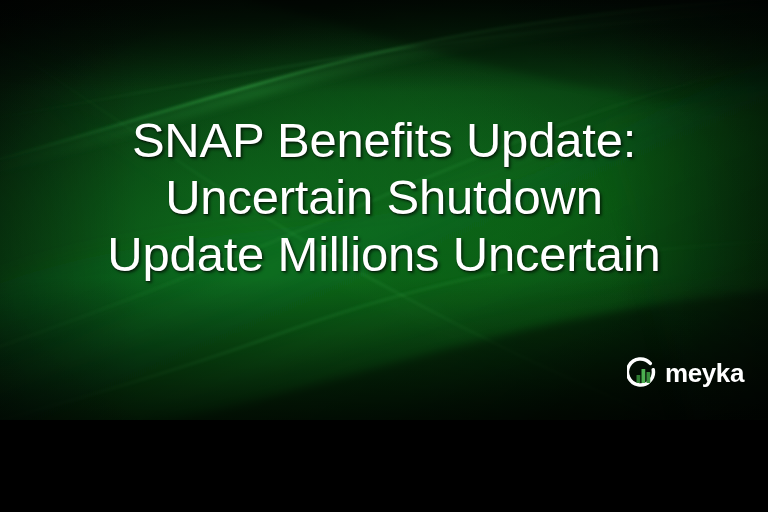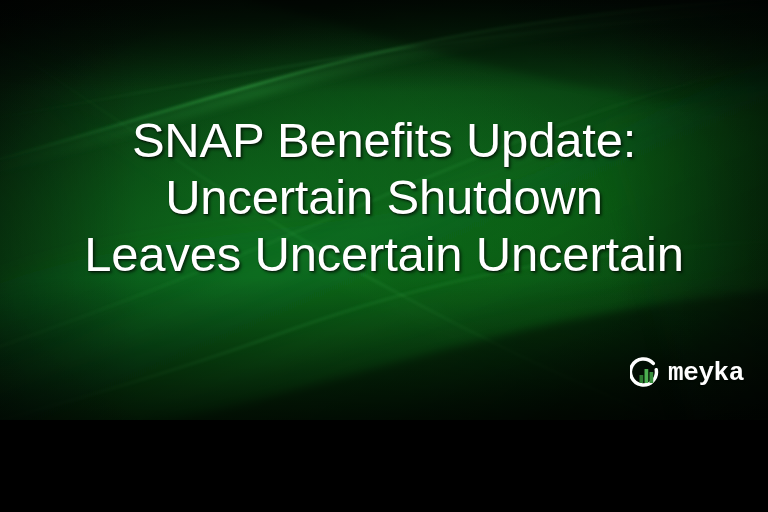--- a/index.html
+++ b/index.html
@@ -67,21 +67,20 @@
     gap: 6px;
   }
   #logo-mark { width: 32px; height: 32px; display: block; flex: 0 0 auto; }
   #logo-word {
     color: #ffffff;
     font-size: 26px;
     font-weight: 700;
     letter-spacing: -0.4px;
     line-height: 1;
     text-shadow: 0 1px 2px rgba(0,0,0,0.45);
-    font-family: Liberation Mono, monospace;
   }
 </style>
 </head>
 <body>
 
 <div id="card">
 
   <div id="bg-base"></div>
 
   <div id="bg-waves">
@@ -157,21 +156,21 @@
 
       <path d="M 600 120 C 640 220, 660 330, 700 460 L 820 512 L 820 80 Z" fill="#0a4b12" opacity="0.18" filter="url(#blurLg)"></path>
     </svg>
   </div>
 
   <div id="bg-vignette"></div>
 
   <div id="headline">
     <span class="line">SNAP Benefits Update:</span>
     <span class="line">Uncertain Shutdown</span>
-    <span class="line">Leaves Uncertain Uncertain</span>
+    <span class="line">Update Millions Uncertain</span>
   </div>
 
   <div id="logo">
     <svg id="logo-mark" viewBox="0 0 64 64" xmlns="http://www.w3.org/2000/svg">
 
       <path d="M 46.5 12.8 A 26 26 0 1 0 52.5 25.5" fill="none" stroke="#ffffff" stroke-width="7" stroke-linecap="round"></path>
 
       <rect x="19" y="36" width="7.5" height="16" rx="1" fill="#2e7d32"></rect>
       <rect x="29" y="24" width="7.5" height="28" rx="1" fill="#4caf50"></rect>
       <rect x="39" y="30" width="7.5" height="22" rx="1" fill="#388e3c"></rect>

